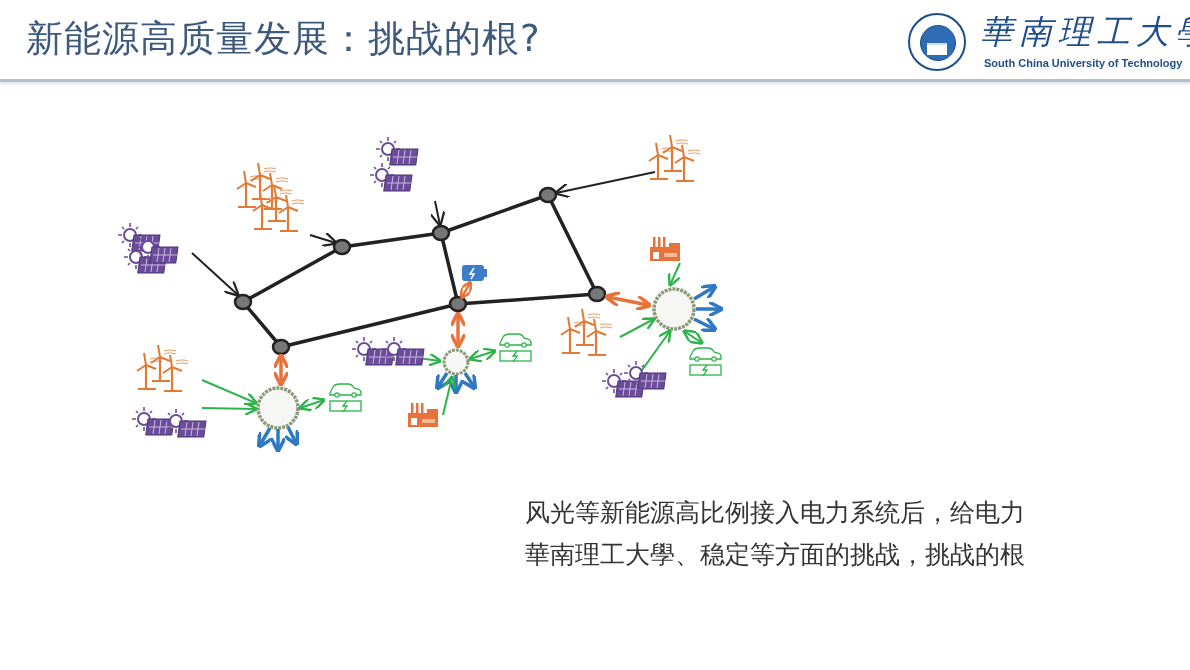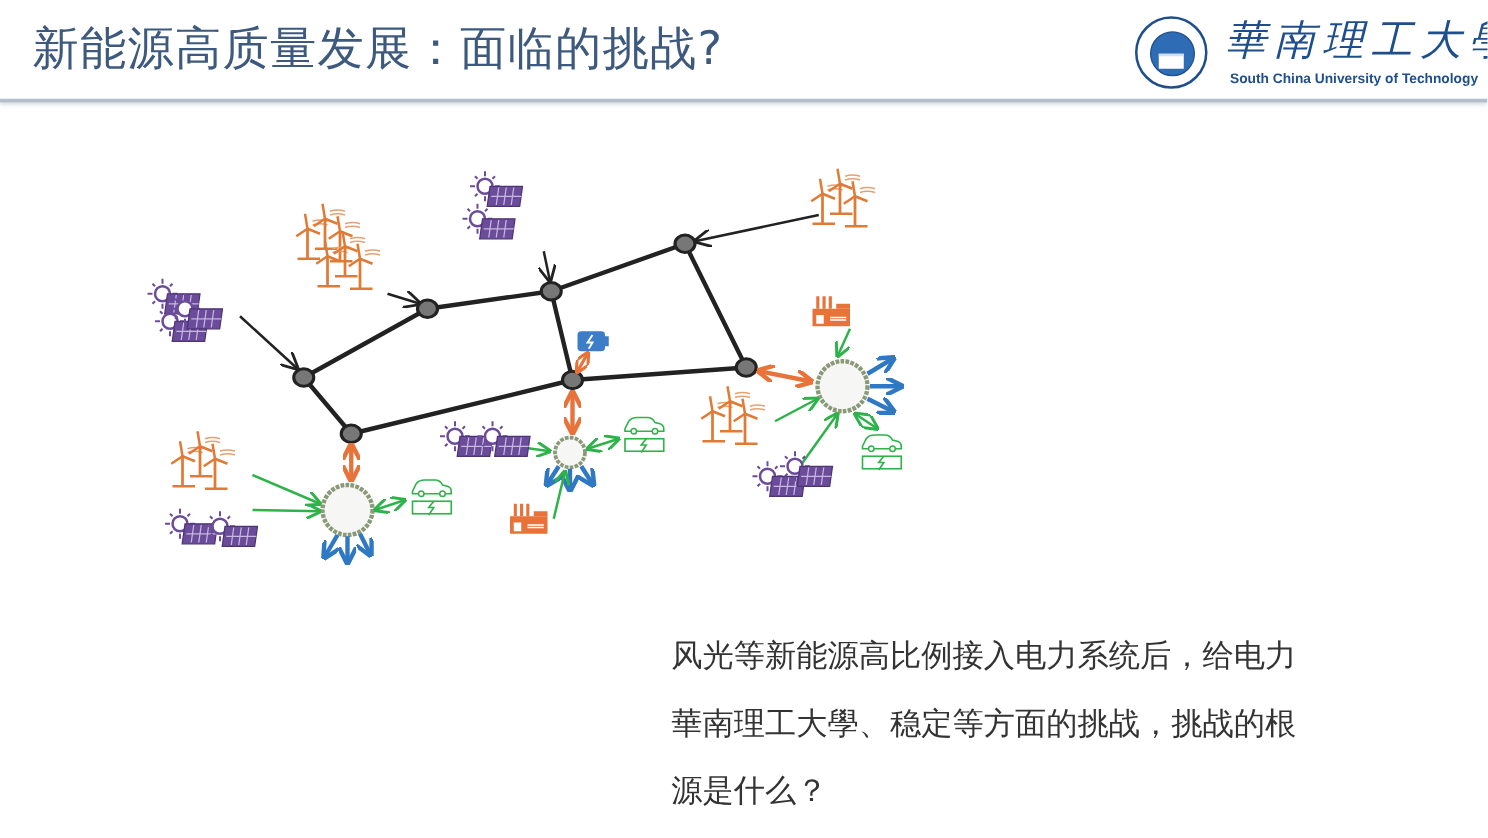--- a/index.html
+++ b/index.html
@@ -10,28 +10,28 @@
   .title .light { font-weight:normal; }
   .rule { position:absolute; left:0; top:79px; width:1190px; height:3px; background:#b3bfcc; box-shadow:0 2px 3px rgba(150,160,175,0.35); }
   .logo { position:absolute; left:908px; top:10px; width:275px; height:64px; }
   .seal { position:absolute; left:0; top:3px; width:58px; height:58px; border-radius:50%; border:2px solid #1e4e8c; box-sizing:border-box; background:#ffffff; }
   .seal-inner { position:absolute; left:10px; top:10px; width:34px; height:34px; border-radius:50%; background:#2e6cb5; border:1px solid #1e4e8c; }
   .seal-building { position:absolute; left:17px; top:28px; width:20px; height:10px; background:#ffffff; border-top:2px solid #cfe0f4; }
   .logo-cn { position:absolute; left:72px; top:0px; font-family:"DejaVu Serif","Liberation Serif",serif; font-size:33px; color:#1e4e8c; font-style:italic; letter-spacing:6px; white-space:nowrap; }
   .logo-en { position:absolute; left:76px; top:47px; font-size:11px; font-weight:bold; color:#1e4e8c; white-space:nowrap; font-family:"Liberation Sans",sans-serif; }
   .diagram { position:absolute; left:110px; top:125px; width:640px; height:345px; }
   .caption { position:absolute; left:521px; top:490px; width:600px; font-size:25px; line-height:38px; color:#333333; }
-  .caption p { margin:16px; }
+  .caption p { margin:4px; }
 </style>
 </head>
 <body>
 
 <div class="header">
   <div class="title">
-    <span class="bold">新能源高质量发展：</span><span class="light">面临的挑战?</span>
+    <span class="bold">新能源高质量发展：</span><span class="light">挑战的根?</span>
   </div>
   <div class="logo">
     <div class="seal">
       <div class="seal-inner"></div>
       <div class="seal-building"></div>
     </div>
     <div class="logo-cn">華南理工大學</div>
     <div class="logo-en">South China University of Technology</div>
   </div>
 </div>
@@ -217,14 +217,13 @@
     <use href="#solar" x="520" y="242"></use>
   </g>
   <g>
       <use href="#ev" x="578" y="222"></use>
     </g>
 </svg>
 
 <div class="caption">
   <p>风光等新能源高比例接入电力系统后，给电力</p>
   <p>華南理工大學、稳定等方面的挑战，挑战的根</p>
-  <p>源是什么？</p>
 </div>
 
 </body></html>

